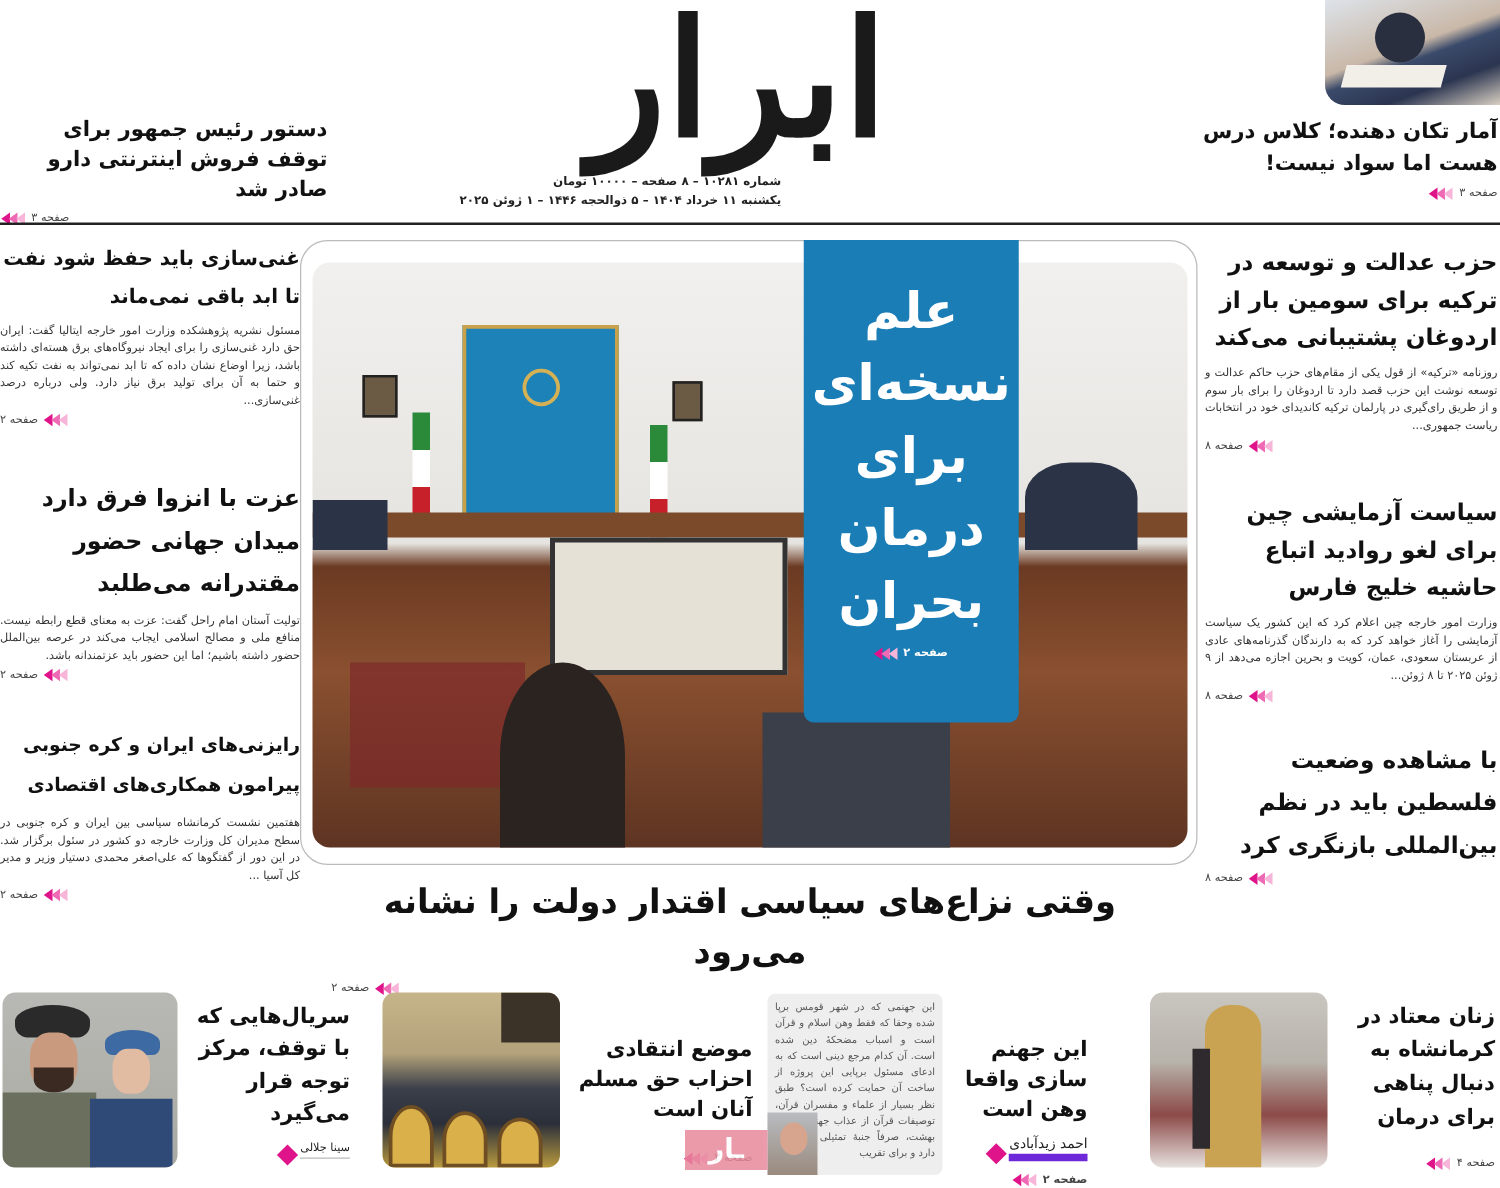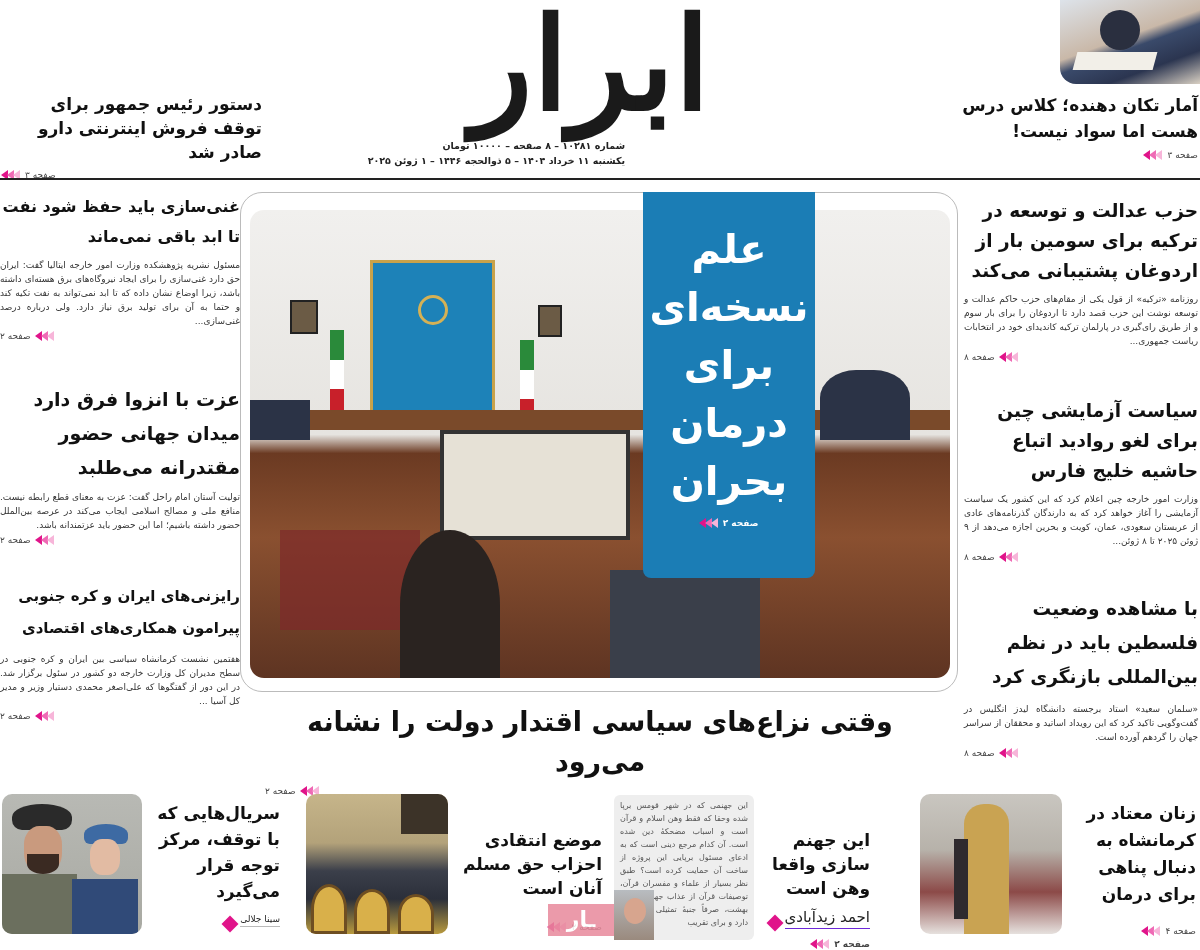--- a/index.html
+++ b/index.html
@@ -182,21 +182,20 @@
       <span class="chev" style="order:2;">
           <span></span>
           <span></span>
           <span></span>
         </span>
       <span style="order:3;">صفحه ۸</span>
     </div>
   </div>
   <div>
     <div class="hl" style="font-size:18.5px; line-height:34px;">با مشاهده وضعیت فلسطین باید در نظم بین‌المللی بازنگری کرد</div>
-    <div class="body-text" style="margin-top:8px; font-size:9px; line-height:14px;">«سلمان سعید» استاد برجسته دانشگاه لیدز انگلیس در گفت‌وگویی تاکید کرد که این رویداد اساتید و محققان از سراسر جهان را گردهم آورده است.</div>
     <div class="page-ref" style="margin-top:4px; justify-content:flex-end;">
       <span class="chev" style="order:2;">
           <span></span>
           <span></span>
           <span></span>
         </span>
       <span style="order:3;">صفحه ۸</span>
     </div>
   </div>
 </div>
@@ -219,21 +218,21 @@
 
 <div class="abs" style="left:614px; top:795px; width:140px; height:145px; background:#eeeeee; border-radius:6px; padding:4px 6px; overflow:hidden;">
   <div class="body-text" style="font-size:8px; line-height:13px; color:#555;">این جهنمی که در شهر قومس برپا شده وحقا که فقط وهن اسلام و قرآن است و اسباب مضحکهٔ دین شده است. آن کدام مرجع دینی است که به ادعای مسئول برپایی این پروژه از ساخت آن حمایت کرده است؟ طبق نظر بسیار از علماء و مفسران قرآن، توصیفات قرآن از عذاب جهنم و لذات بهشت، صرفاً جنبهٔ تمثیلی و نمادین دارد و برای تقریب</div>
 </div>
 <div class="photo" style="left:614px; top:890px; width:40px; height:50px; border-radius:0; background:linear-gradient(180deg,#b8bcc0,#9a8a7e);">
   <div style="position:absolute; left:10px; top:8px; width:22px; height:26px; border-radius:50%; background:#d7a58e;"></div>
 </div>
 <div class="abs" style="left:760px; top:828px; width:110px;">
   <div class="hl" style="font-size:17px; line-height:24px;">این جهنم سازی واقعا وهن است</div>
   <div style="display:flex; align-items:center; gap:4px; margin-top:8px;">
-    <span style="font-size:15px; color:#222; border-bottom:1px solid #6d28d9; padding-bottom:2px;">احمد زیدآبادی</span>
+    <span style="font-size:11px; color:#222; border-bottom:6px solid #6d28d9; padding-bottom:2px;">احمد زیدآبادی</span>
     <span style="display:inline-block; width:12px; height:12px; background:#e0148a; transform:rotate(45deg); margin-top:8px;"></span>
   </div>
   <div class="page-ref" style="margin-top:10px;">
     <span style="font-weight:bold;">صفحه ۲</span>
     <span class="chev">
         <span></span>
         <span></span>
         <span></span>
       </span>
   </div>

